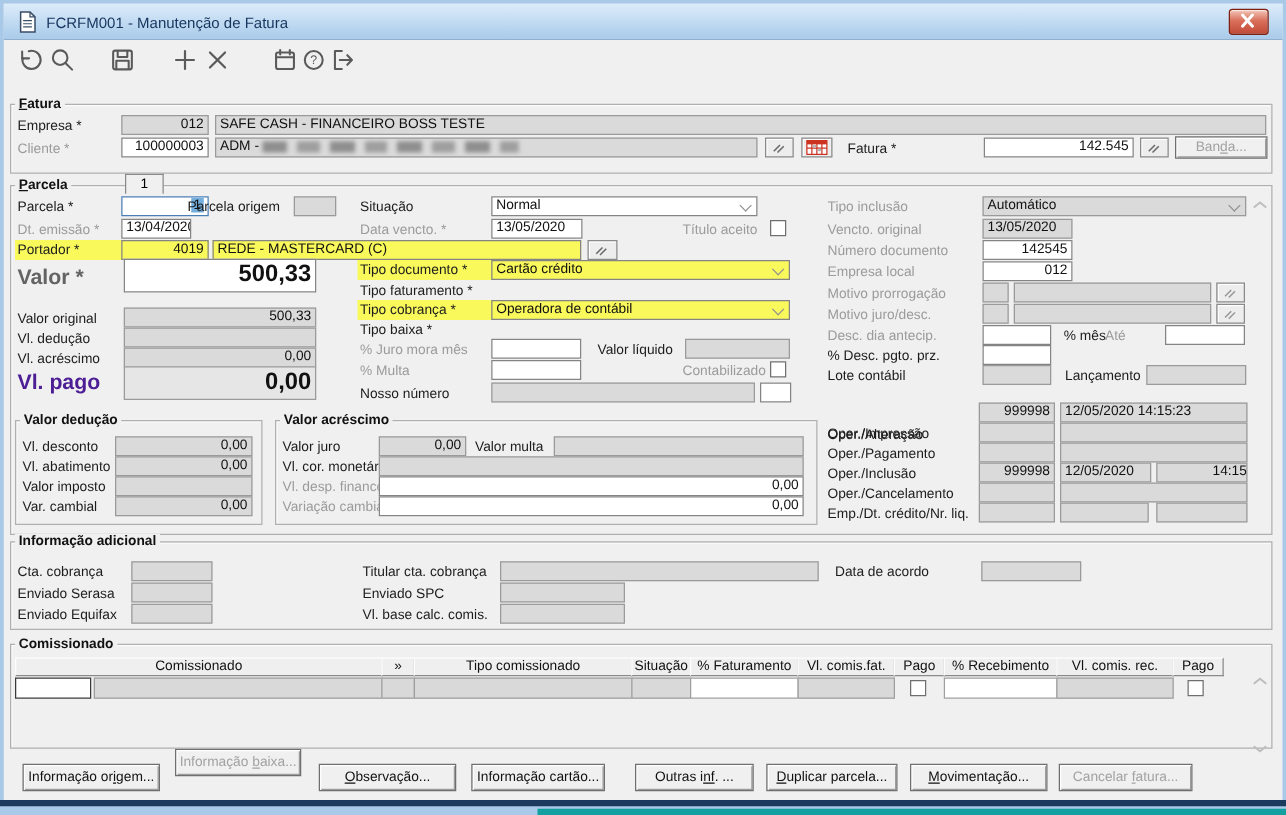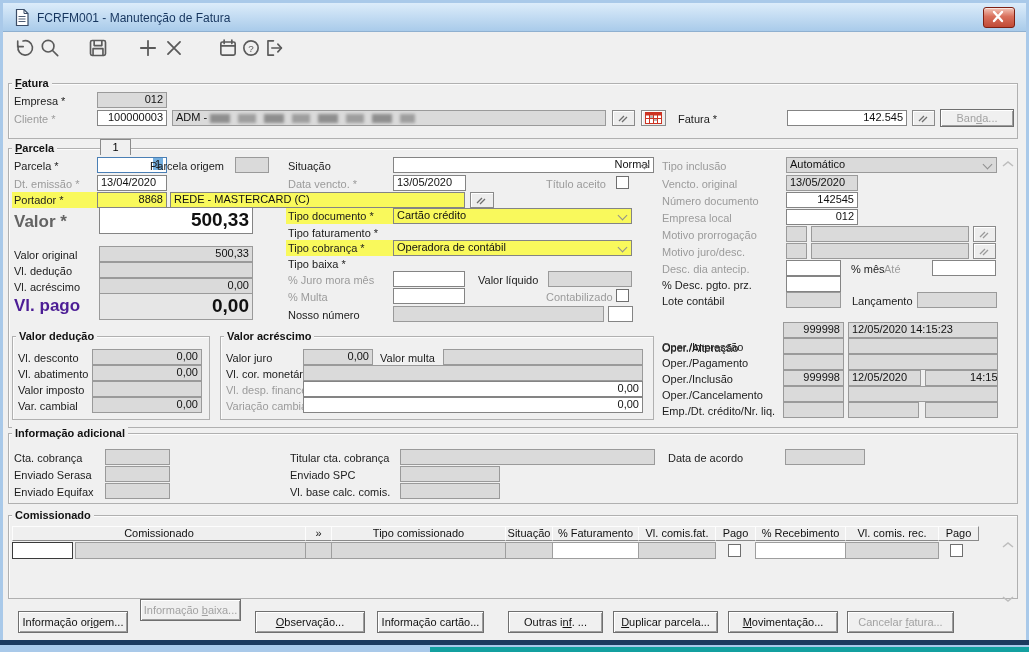--- a/index.html
+++ b/index.html
@@ -96,20 +96,21 @@
             <line x1="8" y1="10" x2="16.5" y2="10"></line>
             <path d="M13.5,6.5 L16.8,10 L13.5,13.5"></path>
           </svg></span></span>
   </div>
 
   <div class="grp" style="left:8px;top:83px;width:1008px;height:54px;"></div>
   <div class="leg" style="left:12px;top:77px;"><span class="u">F</span><span>atura</span></div>
 
   <div class="l" style="left:14px;top:95px;">Empresa *</div>
   <div class="f ro r" style="left:97px;top:92px;width:70px;">012</div>
+  <div class="f ro" style="left:172px;top:92px;width:841px;">SAFE CASH - FINANCEIRO BOSS TESTE</div>
 
   <div class="l g" style="left:14px;top:113px;">Cliente *</div>
   <div class="f r" style="left:97px;top:110px;width:70px;">100000003</div>
   <div class="f ro" style="left:172px;top:110px;width:434px;"><span>ADM - </span><span class="redact"></span></div>
   <div class="sb" style="left:612px;top:110px;width:23px;height:16px;"><span><svg width="21" height="14" viewBox="0 0 21 14" stroke="#6d6d6d" stroke-width="1.3">
           <path d="M6,10 L11,5 M9,11 L14,6"></path>
         </svg></span></div>
   <div class="sb" style="left:641px;top:110px;width:25px;height:16px;"><span><svg width="23" height="14" viewBox="0 0 23 14">
           <rect x="3.5" y="1.5" width="16" height="11" fill="#fff" stroke="#cc3322"></rect>
           <rect x="3.5" y="1.5" width="16" height="3" fill="#cc3322"></rect>
@@ -129,35 +130,35 @@
 
   <div class="grp" style="left:8px;top:148px;width:1008px;height:278px;"></div>
   <div class="leg" style="left:12px;top:142px;"><span class="u">P</span><span>arcela</span></div>
   <div class="tab1">1</div>
 
   <div class="l" style="left:14px;top:160px;">Parcela *</div>
   <div class="f r" style="left:97px;top:157px;width:70px;border-color:#4a7fb5;"><span class="sel">1</span></div>
   <div class="l" style="left:150px;top:160px;">Parcela origem</div>
   <div class="f ro" style="left:235px;top:157px;width:34px;"></div>
   <div class="l" style="left:288px;top:160px;">Situação</div>
-  <div class="f" style="left:393px;top:157px;width:261px;text-align:right;"><span>Normal</span><i class="cv"></i></div>
+  <div class="f" style="left:393px;top:157px;width:213px;"><span>Normal</span><i class="cv"></i></div>
   <div class="l g" style="left:662px;top:160px;">Tipo inclusão</div>
   <div class="f ro" style="left:786px;top:157px;width:211px;"><span>Automático</span><i class="cv"></i></div>
 
   <div class="l g" style="left:14px;top:178px;">Dt. emissão *</div>
-  <div class="f" style="left:97px;top:175px;width:70px;">13/04/2020</div>
+  <div class="f" style="left:97px;top:175px;width:56px;">13/04/2020</div>
   <div class="l g" style="left:288px;top:178px;">Data vencto. *</div>
   <div class="f" style="left:393px;top:175px;width:73px;">13/05/2020</div>
   <div class="l g" style="left:546px;top:178px;">Título aceito</div>
   <div class="chk" style="left:616px;top:176px;"></div>
   <div class="l g" style="left:662px;top:178px;">Vencto. original</div>
   <div class="f ro" style="left:786px;top:175px;width:72px;">13/05/2020</div>
 
   <div class="hl" style="left:12px;top:192px;width:84px;">Portador *</div>
-  <div class="f y r" style="left:97px;top:192px;width:70px;">8868</div>
+  <div class="f y r" style="left:97px;top:192px;width:70px;">4019</div>
   <div class="f y" style="left:170px;top:192px;width:295px;">REDE - MASTERCARD (C)</div>
   <div class="sb" style="left:470px;top:192px;width:24px;height:16px;"><span><svg width="22" height="14" viewBox="0 0 22 14" stroke="#6d6d6d" stroke-width="1.3">
           <path d="M6,10 L11,5 M9,11 L14,6"></path>
         </svg></span></div>
   <div class="l g" style="left:662px;top:195px;">Número documento</div>
   <div class="f r" style="left:786px;top:192px;width:72px;">142545</div>
 
   <div class="bigl" style="left:14px;top:212px;color:#636363;">Valor *</div>
   <div class="f r bf" style="left:99px;top:207px;width:154px;">500,33</div>
   <div class="hl" style="left:286px;top:208px;width:107px;">Tipo documento *</div>

